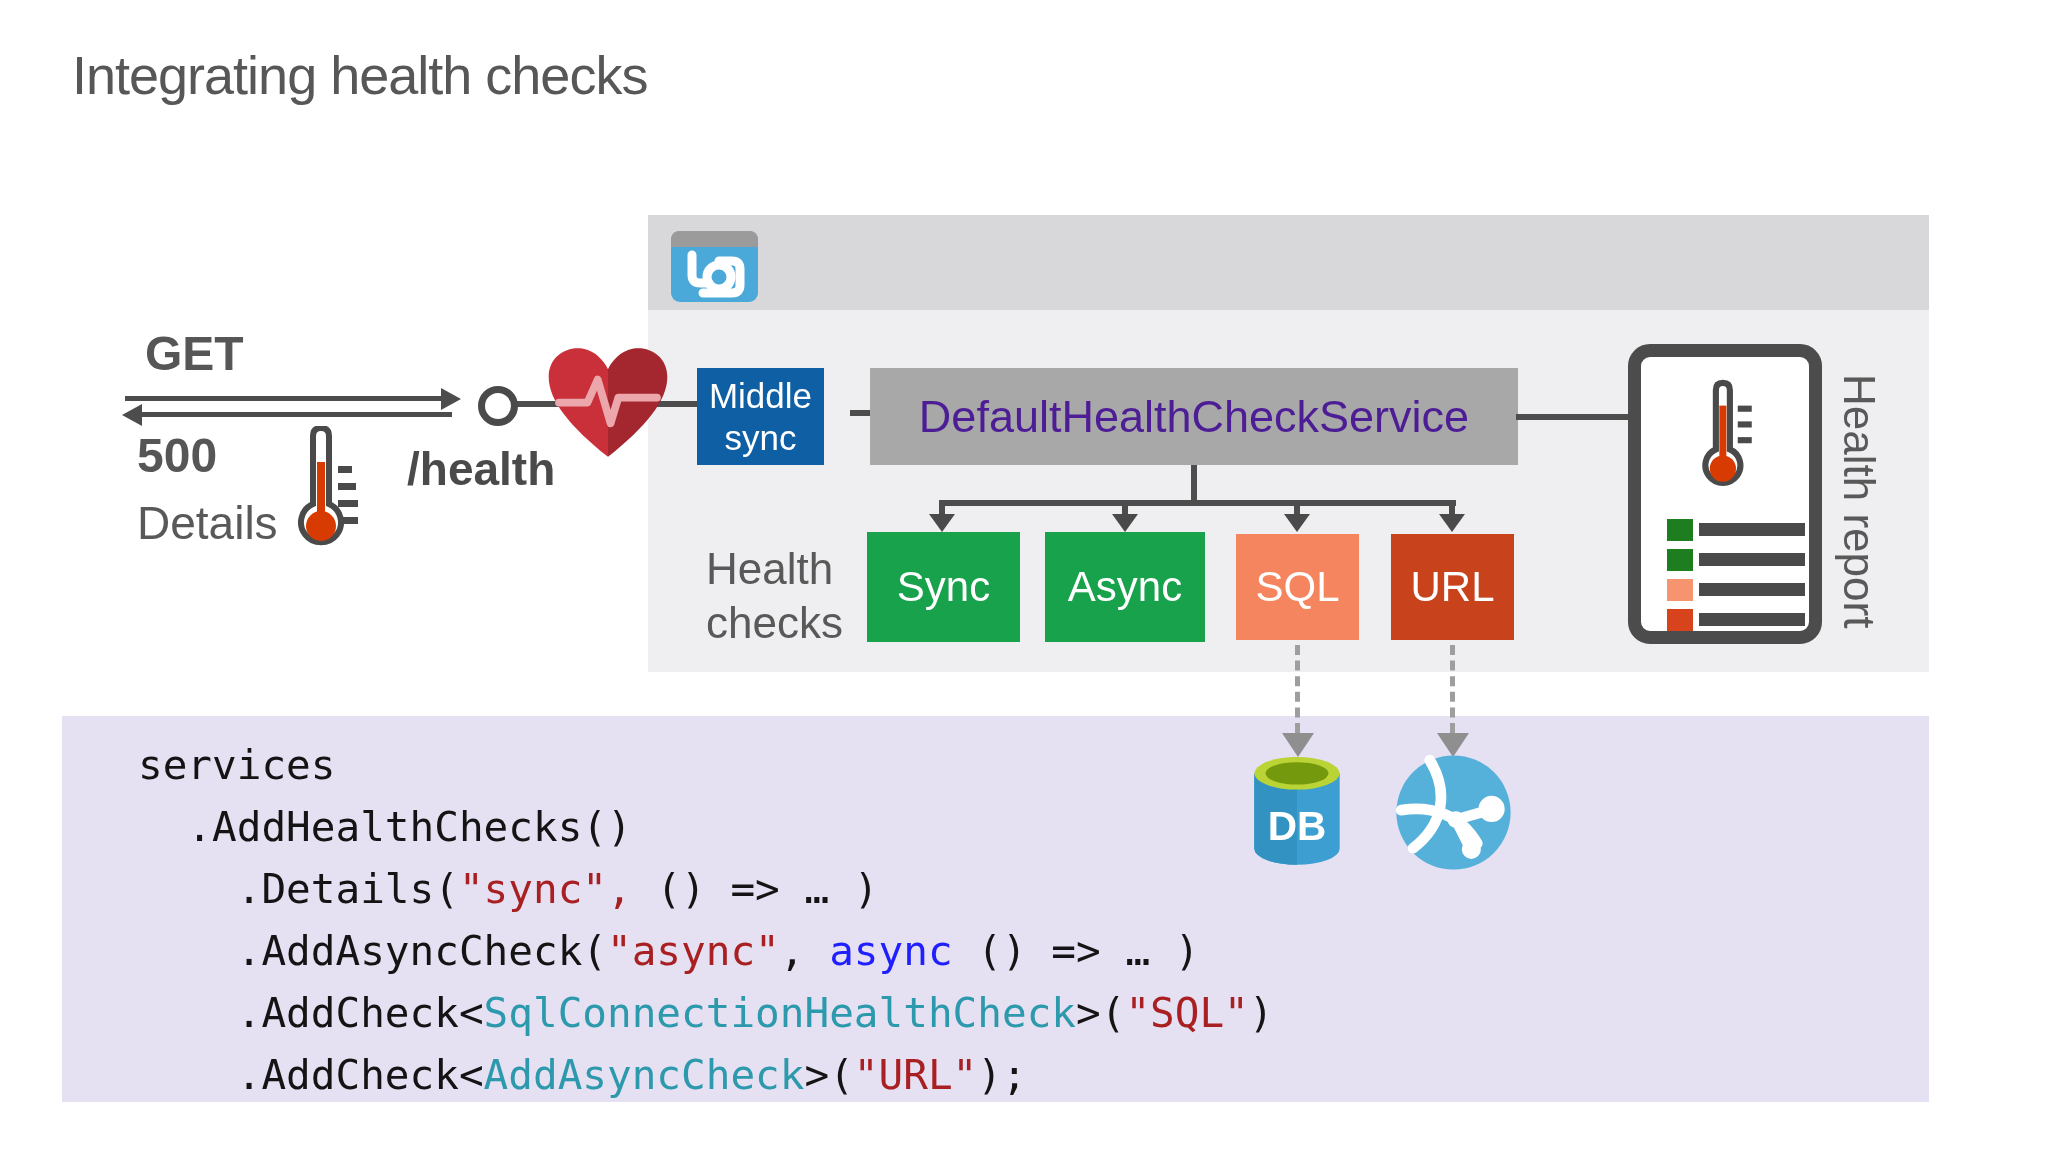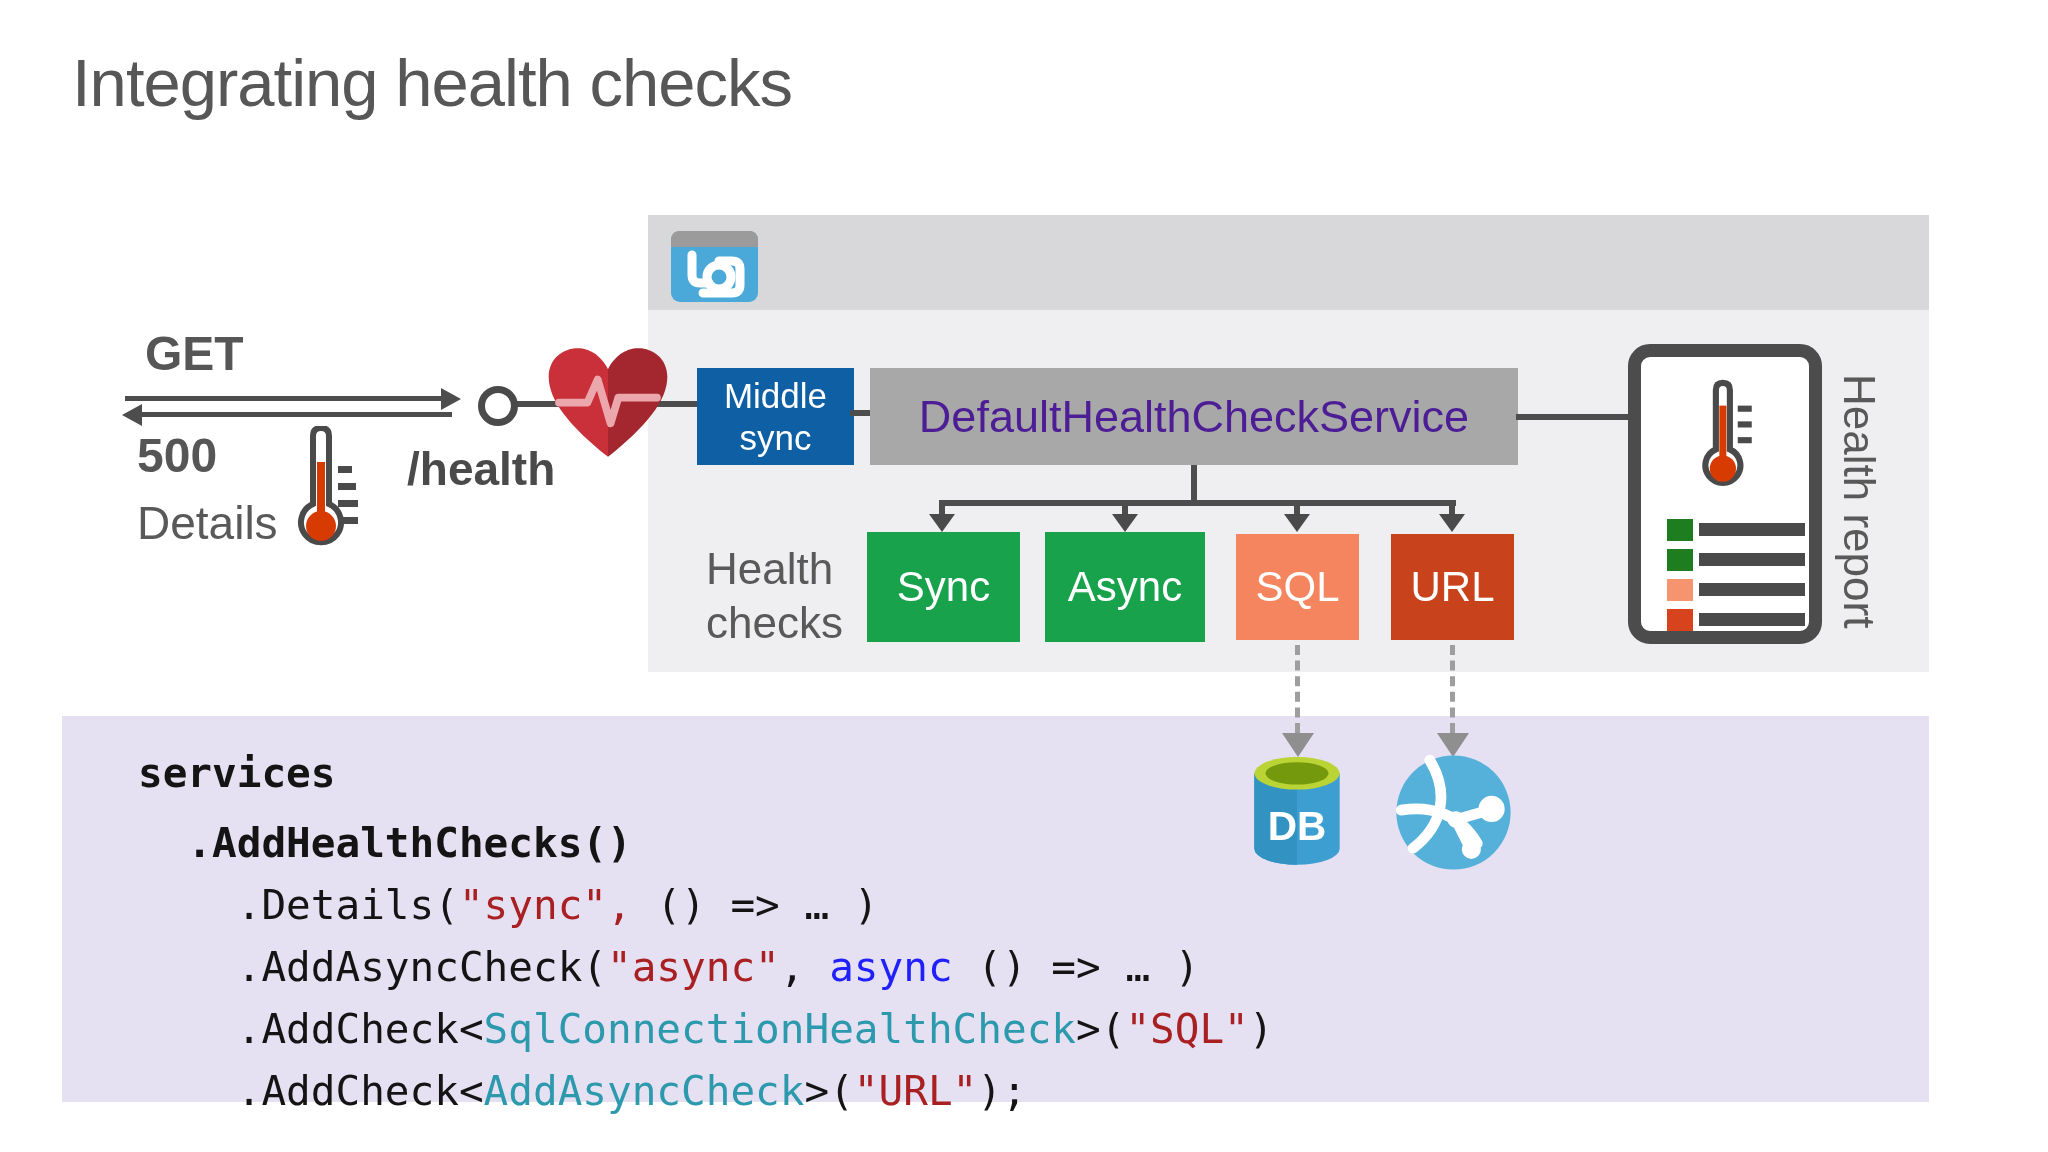--- a/index.html
+++ b/index.html
@@ -1,21 +1,21 @@
 <!DOCTYPE html>
 <html style="--code-base: #141414; --code-str: #a92023; --code-kw: #1f1fff; --code-type: #2c99ac;"><head>
 <meta charset="utf-8">
 <style>
   html,body{margin:0;padding:0;background:#ffffff;}
   #slide{position:relative;width:2048px;height:1152px;background:#ffffff;overflow:hidden;
          font-family:"Liberation Sans",sans-serif;}
   .abs{position:absolute;}
 
   
-  .slide-title{left:72px;top:44px;font-size:67px;font-weight:300;color:#575757;letter-spacing:-1px;}
+  .slide-title{left:72px;top:44px;font-size:54px;font-weight:300;color:#575757;letter-spacing:-1px;}
 
   
   .panel{left:648px;top:215px;width:1281px;height:457px;background:#efeef0;}
   .panel-header{left:648px;top:215px;width:1281px;height:95px;background:#d8d7d9;display:flex;align-items:center;}
   .header-text{left:788px;top:238px;font-size:44px;font-weight:300;color:#757575;}
   .net-icon{left:671px;top:231px;}
 
   
   .get-label{left:145px;top:326px;font-size:48px;font-weight:bold;color:#565656;}
   .code500-label{left:137px;top:428px;font-size:48px;font-weight:bold;color:#565656;}
@@ -24,21 +24,21 @@
   .line{background:#4d4d4d;}
   .arrow-right-line{left:125px;top:396px;width:318px;height:5px;}
   .arrow-right-head{left:441px;top:388px;width:0;height:0;border-top:11px solid transparent;border-bottom:11px solid transparent;border-left:20px solid #4d4d4d;}
   .arrow-left-line{left:142px;top:412px;width:310px;height:5px;}
   .arrow-left-head{left:122px;top:404px;width:0;height:0;border-top:11px solid transparent;border-bottom:11px solid transparent;border-right:20px solid #4d4d4d;}
   .endpoint-circle{left:478px;top:386px;width:40px;height:40px;border:7px solid #4a4a4a;border-radius:50%;background:#fff;box-sizing:border-box;}
   .client-line{left:514px;top:401px;width:190px;height:6px;}
   .heart{left:543px;top:346px;}
 
   
-  .middleware-box{left:697px;top:368px;width:157px;height:97px;background:#0e5fa4;color:#fff;
+  .middleware-box{left:697px;top:368px;width:127px;height:97px;background:#0e5fa4;color:#fff;
      display:flex;flex-direction:column;align-items:center;justify-content:center;font-size:35px;font-weight:300;line-height:42px;}
   .mid-connector{left:850px;top:410px;width:24px;height:6px;}
   .service-box{left:870px;top:368px;width:648px;height:97px;background:#a9a8a9;color:#4c1d95;
      display:flex;align-items:center;justify-content:center;font-size:45px;font-weight:300;}
   .service-report-connector{left:1516px;top:414px;width:114px;height:6px;}
 
   
   .tree-stub{left:1191px;top:465px;width:6px;height:38px;}
   .tree-horiz{left:939px;top:500px;width:517px;height:6px;}
   .branch-stub{width:6px;height:17px;top:503px;}
@@ -54,21 +54,21 @@
   
   .report-box{left:1628px;top:344px;width:194px;height:300px;background:#ffffff;border:13px solid #4c4c4c;border-radius:22px;box-sizing:border-box;}
   .report-row-square{width:26px;height:22px;}
   .report-row-bar{width:106px;height:13px;background:#4a4a4a;}
   .report-label{left:1834px;top:374px;font-size:44px;color:#595959;writing-mode:vertical-rl;font-weight:300;}
 
   
   .code-block{left:62px;top:716px;width:1867px;height:386px;background:#e5e0f2;}
   .lines{padding:18px 0 0 76px;}
   .code-line{font-family:"DejaVu Sans Mono",monospace;font-size:41px;line-height:62px;white-space:pre;color:var(--code-base,#141414);}
-  .code-line.bold{font-weight:bold;margin-top:8px;}
+  .code-line.bold{font-weight:normal;}
   .seg-base{color:var(--code-base,#141414);}
   .seg-str{color:var(--code-str,#a92023);}
   .seg-kw{color:var(--code-kw,#1f1fff);}
   .seg-type{color:var(--code-type,#2c99ac);}
 </style>
 </head>
 <body>
 
 <div id="slide">
 

